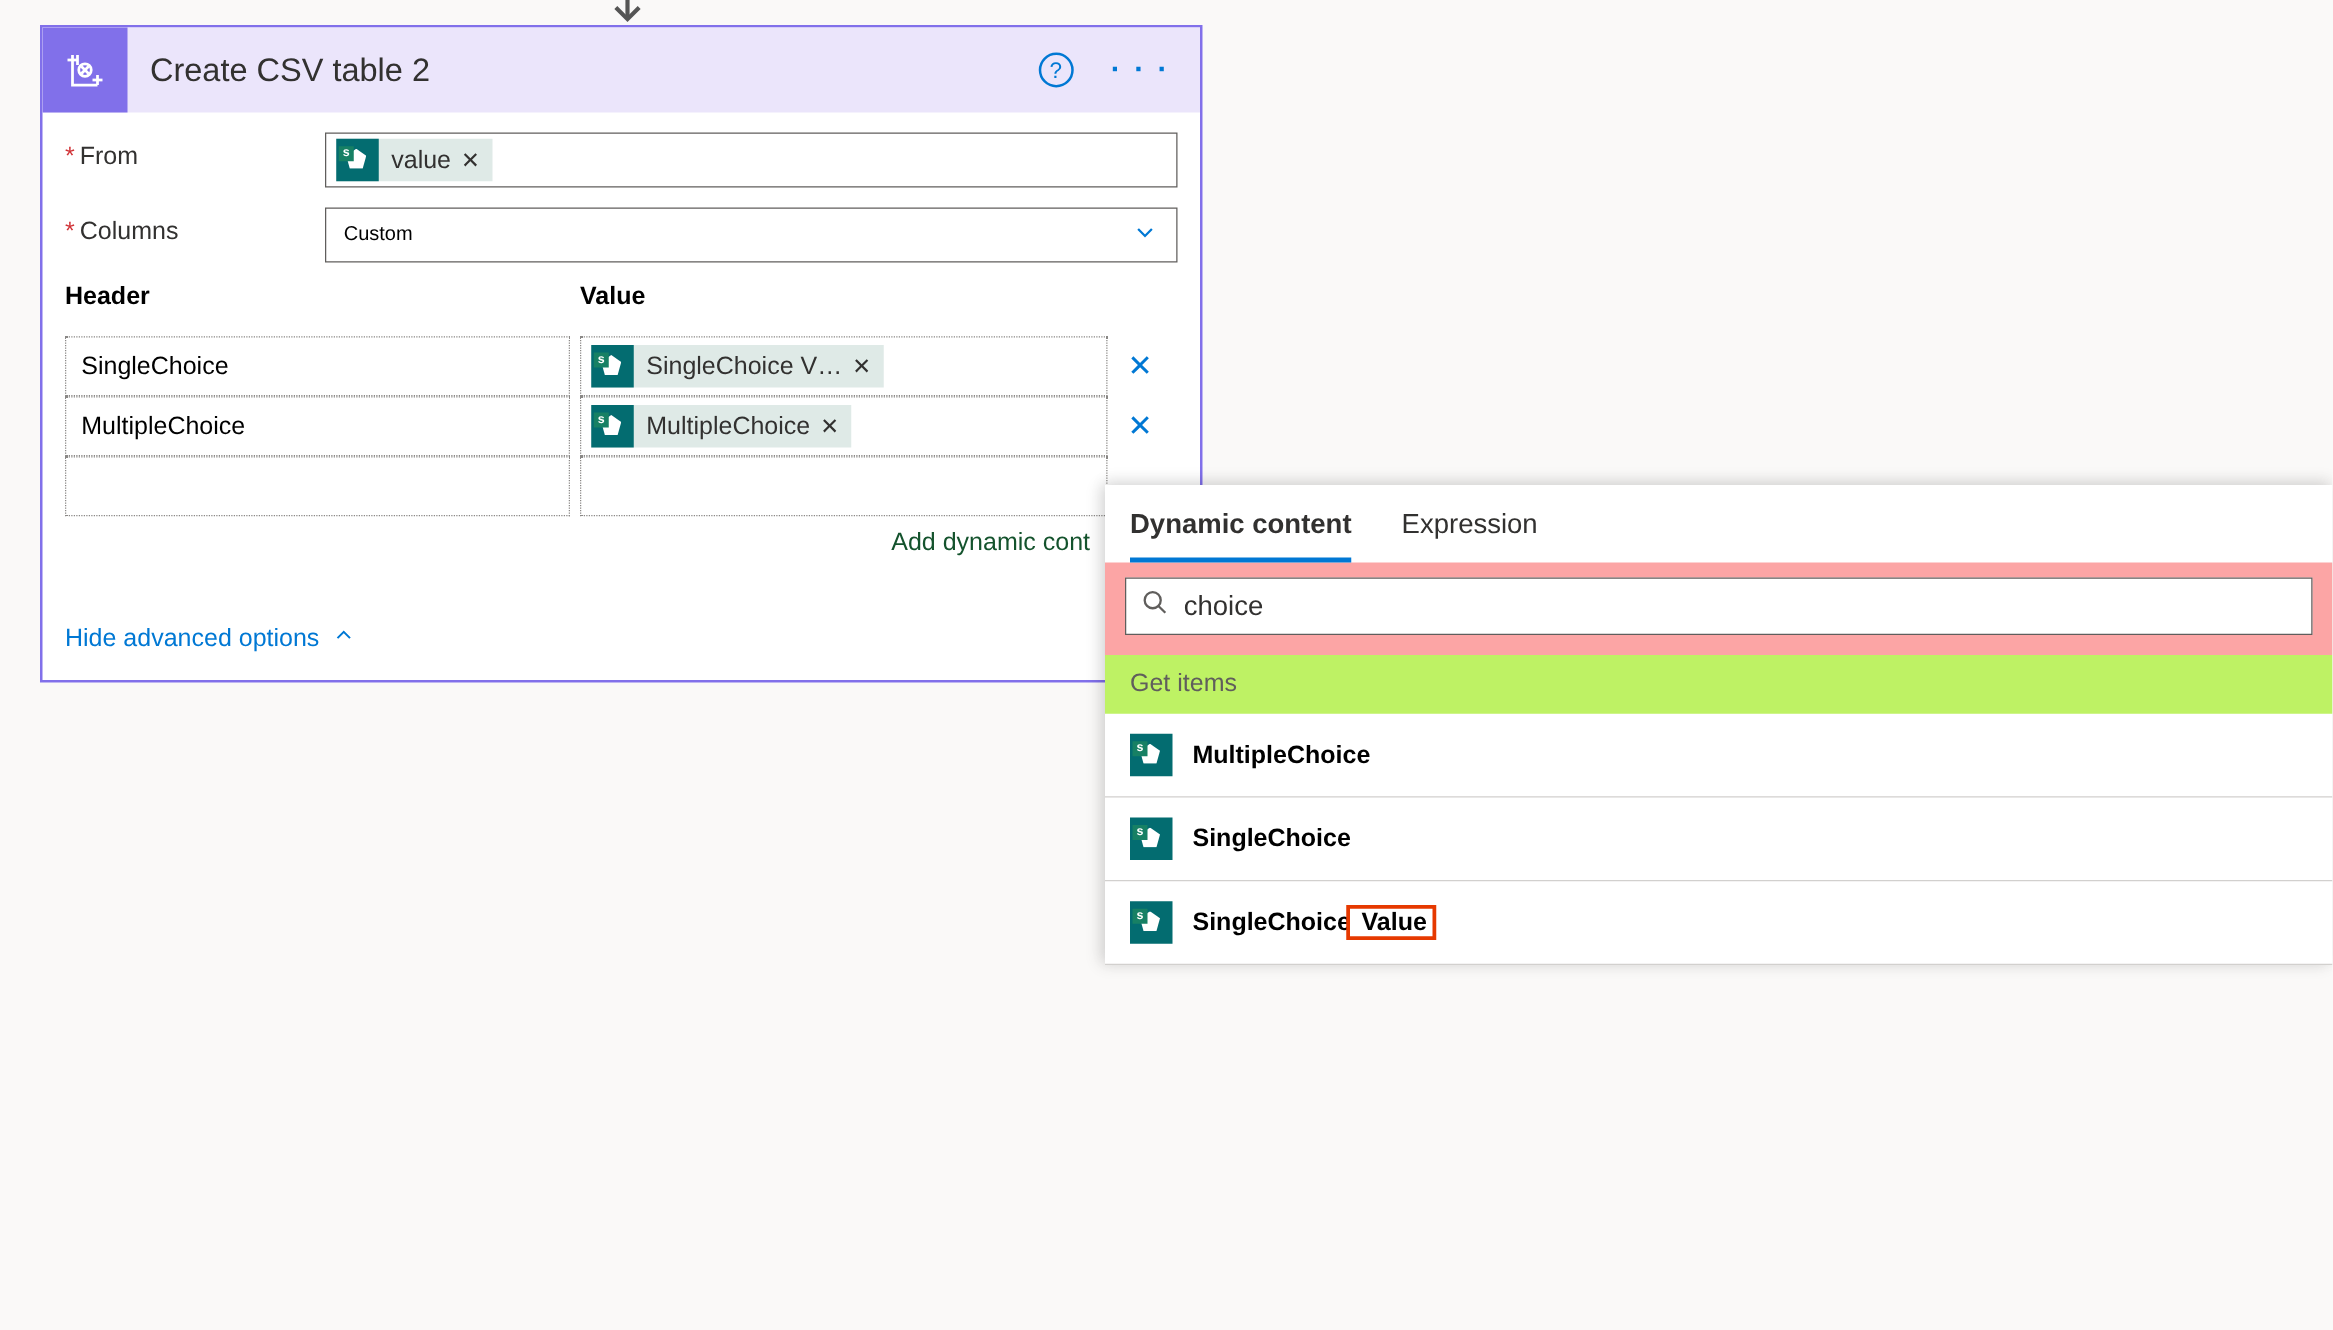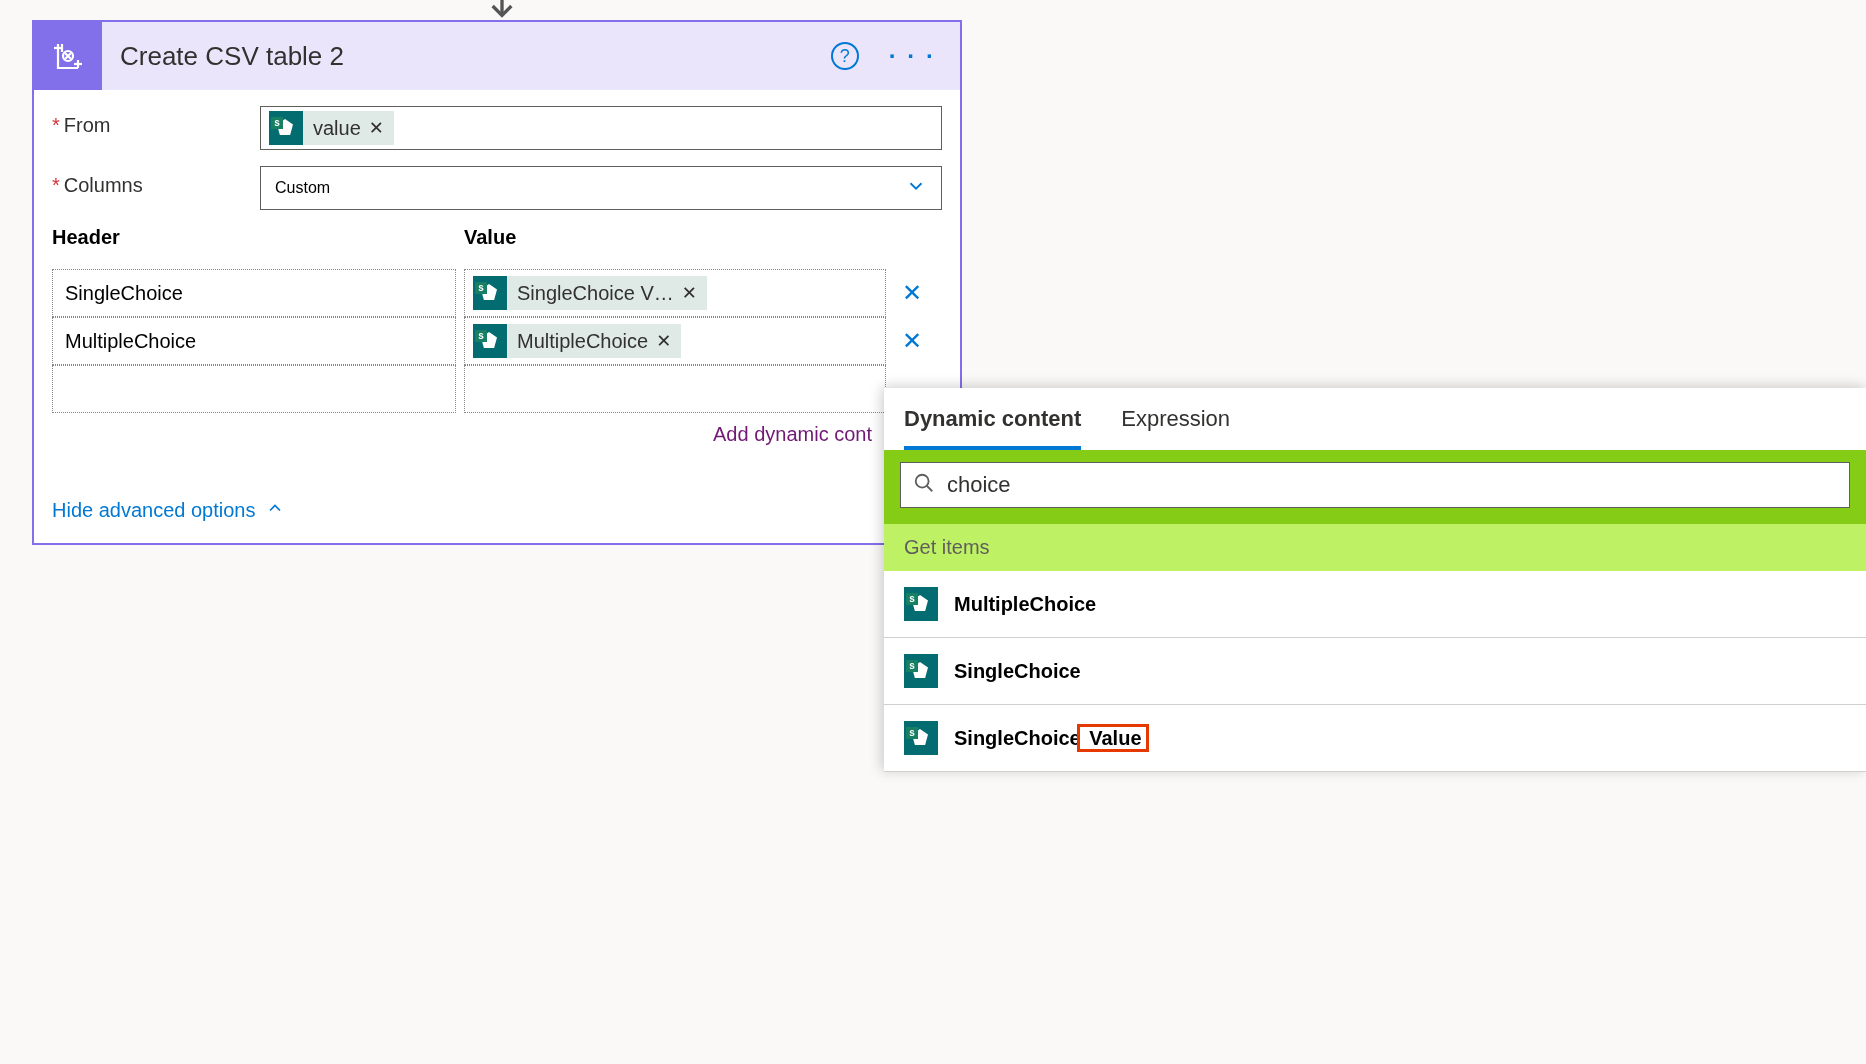--- a/index.html
+++ b/index.html
@@ -150,21 +150,21 @@
   .cell-value { width: 422px; padding-left: 8px; }
   .row-delete {
     color: #0078d4;
     font-size: 24px;
     width: 36px;
     text-align: center;
     cursor: pointer;
   }
   .add-dyn {
     text-align: right;
-    color: #701a75;
+    color: #14532d;
     font-size: 20px;
     margin-top: 10px;
     padding-right: 70px;
   }
   .hide-adv {
     display: flex;
     align-items: center;
     gap: 10px;
     color: #0078d4;
     font-size: 20px;
@@ -181,21 +181,21 @@
     box-shadow: -4px 0 12px rgba(0,0,0,0.12), 0 -4px 12px rgba(0,0,0,0.08);
   }
   .flyout-tabs {
     display: flex;
     gap: 40px;
     padding: 18px 24px 0 20px;
     font-size: 22px;
   }
   .tab { padding-bottom: 14px; cursor: pointer; color: #323130; }
   .tab.active { font-weight: 700; border-bottom: 4px solid #0078d4; }
-  .search-wrap { padding: 12px 16px 16px 16px; background:#84cc16; }
+  .search-wrap { padding: 12px 16px 16px 16px; background:#fca5a5; }
   .search-box {
     display: flex;
     align-items: center;
     border: 1px solid #605e5c;
     height: 46px;
     padding: 0 12px;
     gap: 12px;
     background: #fff;
   }
   .search-box input {

